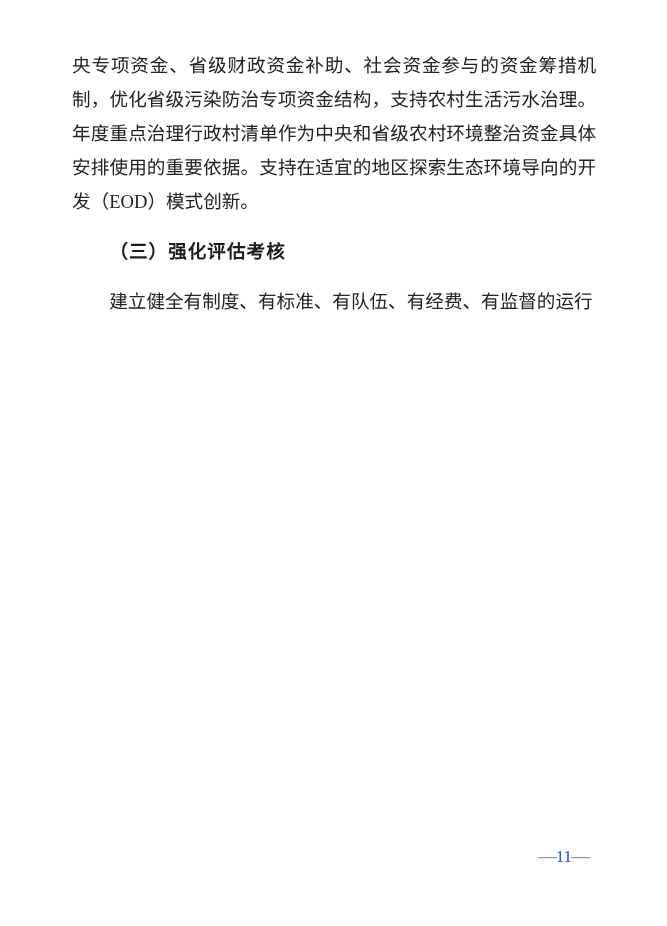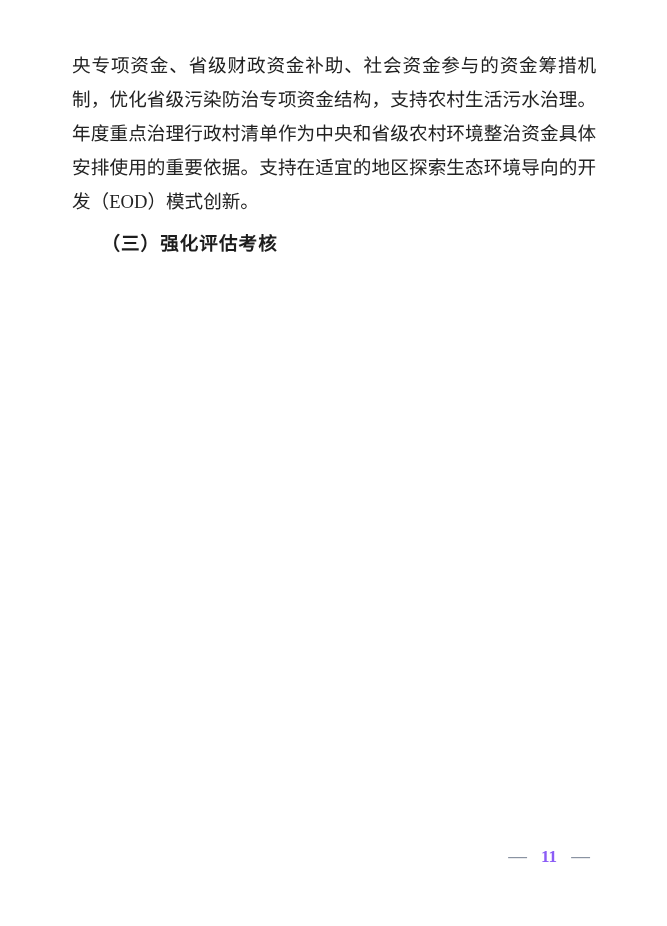--- a/index.html
+++ b/index.html
@@ -29,21 +29,21 @@
     text-align: justify;
     text-justify: inter-ideograph;
     text-indent: 2em;
     color: #222222;
     word-break: break-all;
   }
   .para.continued {
     text-indent: 0;
   }
   .heading {
-    margin: 8px;
+    margin: 16px;
     font-size: 18.6px;
     line-height: 34px;
     font-weight: bold;
     text-indent: 1.15em;
     color: #1d1d1d;
     letter-spacing: 1px;
   }
   .footer {
     position: absolute;
     top: 845px;
@@ -52,33 +52,33 @@
     display: flex;
     align-items: center;
     font-size: 17px;
   }
   .footer .dash {
     color: #8a93a2;
     font-weight: bold;
     transform: scaleX(1.1);
   }
   .footer .num {
-    color: #8b5cf6;
-    margin: 0 15px;
+    color: #1d4ed8;
+    margin: 0 0;
     font-family: "Liberation Serif", "DejaVu Serif", serif;
-    font-weight: bold;
   }
 </style>
 </head>
 <body>
 
 <div class="page">
   <div class="content">
     <p class="para continued">央专项资金、省级财政资金补助、社会资金参与的资金筹措机制，优化省级污染防治专项资金结构，支持农村生活污水治理。年度重点治理行政村清单作为中央和省级农村环境整治资金具体安排使用的重要依据。支持在适宜的地区探索生态环境导向的开发（EOD）模式创新。</p>
     <h3 class="heading">（三）强化评估考核</h3>
+    <p class="para">建立健全有制度、有标准、有队伍、有经费、有监督的运行</p>
   </div>
 
   <div class="footer">
     <span class="dash">—</span>
     <span class="num">11</span>
     <span class="dash">—</span>
   </div>
 </div>
 
 </body></html>

